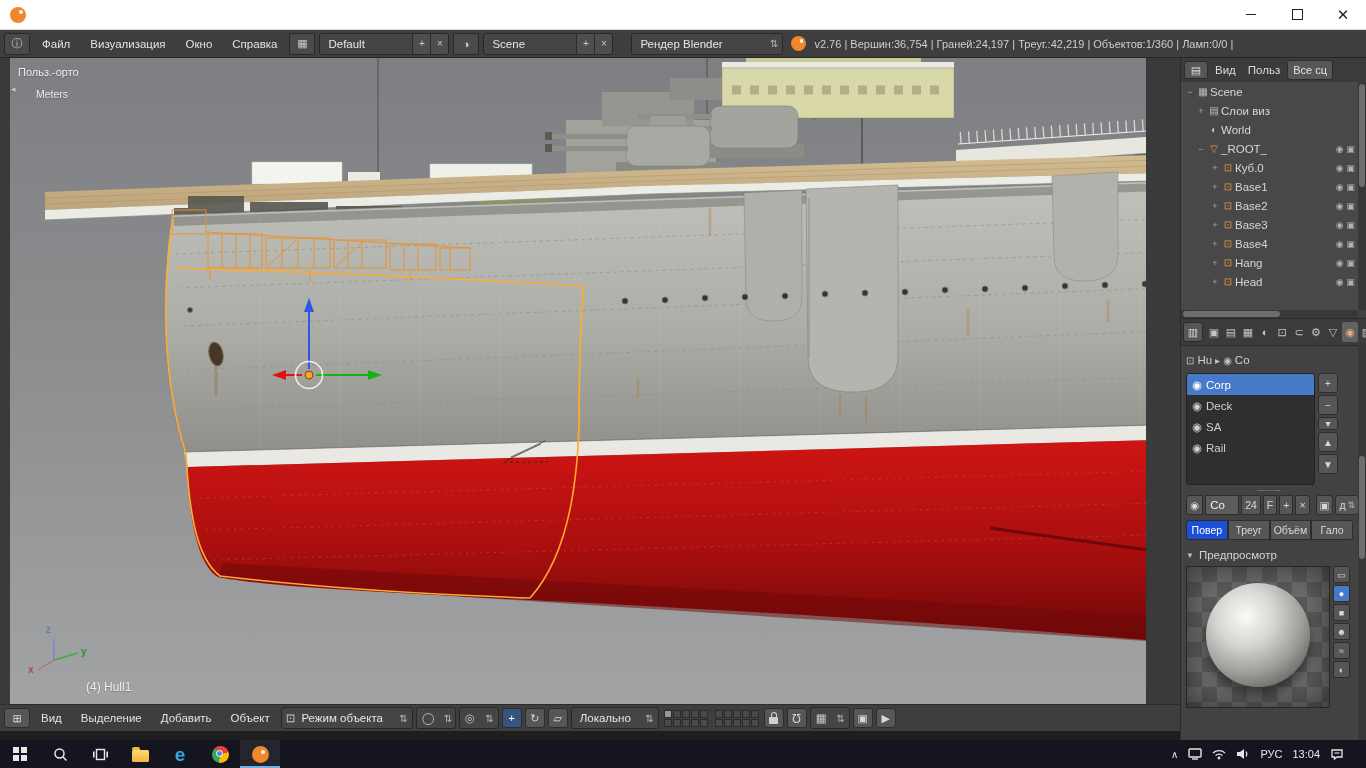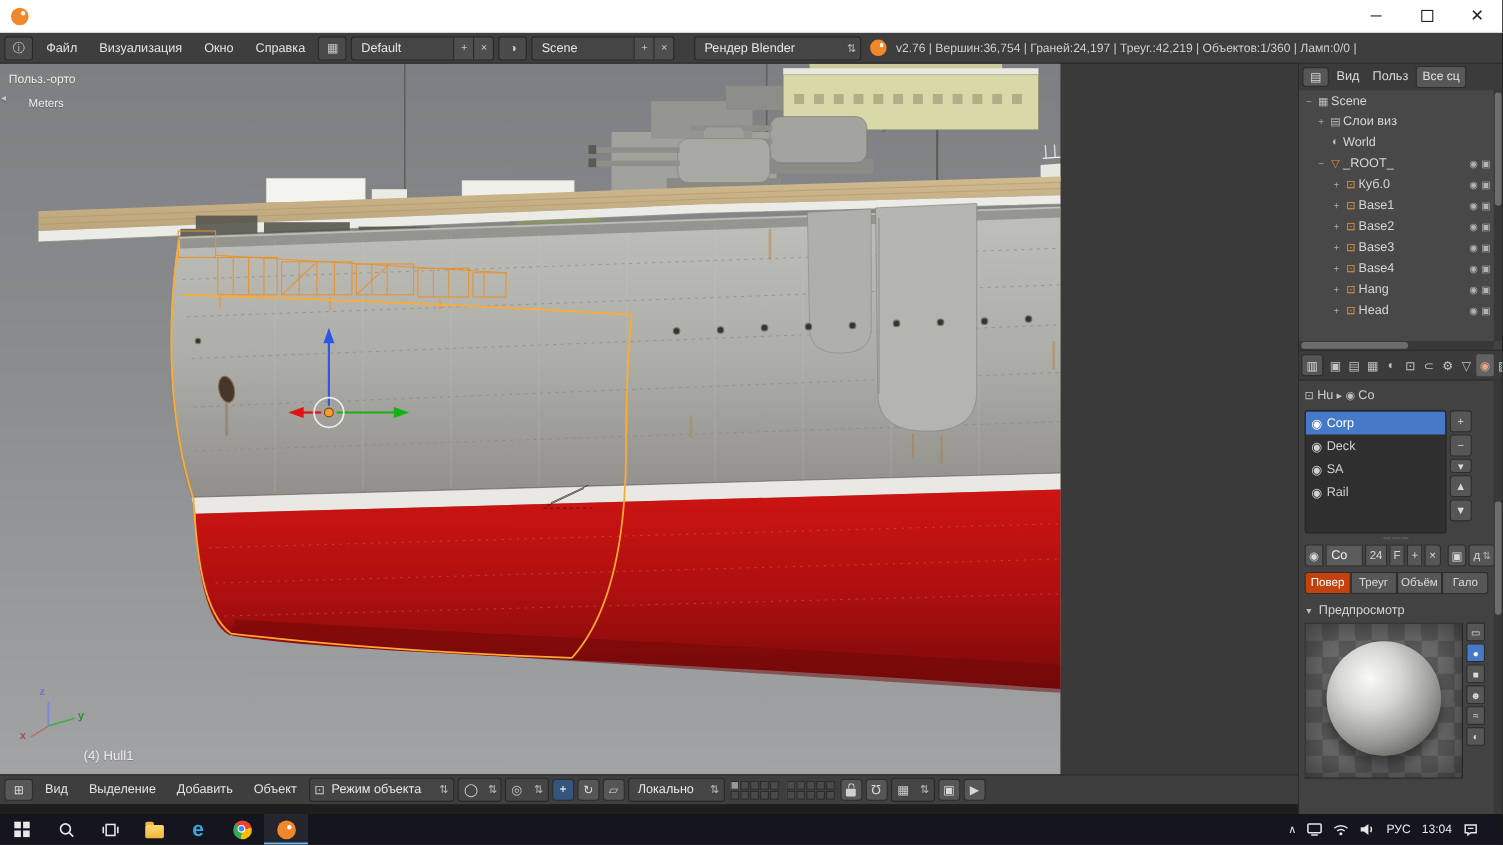--- a/index.html
+++ b/index.html
@@ -28,21 +28,21 @@
   .hfield{display:flex;align-items:center;height:20px;background:#454545;border:1px solid #282828;border-radius:3px;overflow:hidden;}
   .hfield .fi{padding:0 8px;font-size:11.5px;color:#e6e6e6;white-space:nowrap;}
   .hfield .fbtn{width:17px;height:20px;display:flex;align-items:center;justify-content:center;
     border-left:1px solid #2b2b2b;color:#c6c6c6;font-size:10px;background:#4e4e4e;}
   .hfield .updn{margin-left:auto;padding:0 4px;color:#b9b9b9;font-size:10px;}
   .blogo{width:15px;height:15px;border-radius:50%;background:#f0872a;position:relative;margin:0 4px;}
   .blogo::after{content:"";position:absolute;left:8.5px;top:3px;width:3.5px;height:3.5px;background:#fff;border-radius:50%;}
   .stats{font-size:11px;color:#cfcfcf;white-space:nowrap;overflow:hidden;}
 
   
-  .viewport{position:absolute;left:0;top:58px;width:964px;height:646px;overflow:hidden;
+  .viewport{position:absolute;left:10px;top:58px;width:1136px;height:646px;overflow:hidden;
     background:linear-gradient(180deg,#7d7f82 0%,#8b8d8f 45%,#a2a3a4 100%);}
   .vp-svg{position:absolute;left:0;top:0;}
   .vp-label{position:absolute;font-size:11px;color:#ededed;text-shadow:0 1px 1px rgba(0,0,0,.25);}
   .ax-label{position:absolute;font-size:10px;font-weight:bold;}
 
   
   .v3dheader{position:absolute;left:0;top:704px;width:1180px;height:27px;background:#3e3e3e;
     border-top:1px solid #2c2c2c;display:flex;align-items:center;gap:3px;padding:0 4px;box-sizing:border-box;}
   .tbtn{min-width:20px;height:20px;background:#565656;border:1px solid #2d2d2d;border-radius:3px;
     display:flex;align-items:center;justify-content:center;color:#d8d8d8;font-size:11px;box-sizing:border-box;}
@@ -97,21 +97,21 @@
     display:flex;align-items:center;justify-content:center;color:#d8d8d8;font-size:10px;box-sizing:border-box;}
   .grip{height:9px;display:flex;align-items:center;justify-content:center;color:#8a8a8a;font-size:7px;letter-spacing:1px;}
   .dbrow{display:flex;align-items:center;gap:2px;height:22px;}
   .dbtn{height:20px;background:#565656;border:1px solid #2d2d2d;display:flex;align-items:center;justify-content:center;
     color:#d8d8d8;font-size:10.5px;box-sizing:border-box;padding:0 3px;}
   .db-name{flex:0 0 34px;height:20px;background:#5c5c5c;border:1px solid #2d2d2d;display:flex;align-items:center;
     padding:0 4px;color:#f2f2f2;font-size:11.5px;box-sizing:border-box;}
   .typerow{display:flex;margin-top:4px;}
   .typebtn{flex:1;height:20px;background:#565656;border:1px solid #2d2d2d;display:flex;align-items:center;justify-content:center;
     font-size:10.5px;color:#d8d8d8;box-sizing:border-box;overflow:hidden;white-space:nowrap;}
-  .typebtn.active{background:#c2410c;color:#fff;}
+  .typebtn.active{background:#1d4ed8;color:#fff;}
   .panelhdr{display:flex;align-items:center;gap:5px;height:22px;margin-top:4px;font-size:11.5px;color:#d4d4d4;}
   .panelhdr .tri{font-size:8px;color:#bdbdbd;}
   .pvrow{display:flex;gap:3px;}
   .pvbox{position:relative;width:142px;height:140px;border:1px solid #262626;background-color:#5d5d5d;
     background-image:repeating-conic-gradient(#5d5d5d 0% 25%, #6f6f6f 0% 50%);background-size:30px 30px;
     box-shadow:inset 0 0 34px rgba(0,0,0,.55);overflow:hidden;}
   .pvsphere{position:absolute;left:19px;top:16px;width:104px;height:104px;border-radius:50%;
     background:radial-gradient(circle at 38% 32%,#fafaf8,#d6d6d3 30%,#9c9c98 60%,#5e5e5a 85%,#3d3d39);
     box-shadow:0 8px 12px rgba(0,0,0,.45);}
   .pvbtns{display:flex;flex-direction:column;gap:2px;}

